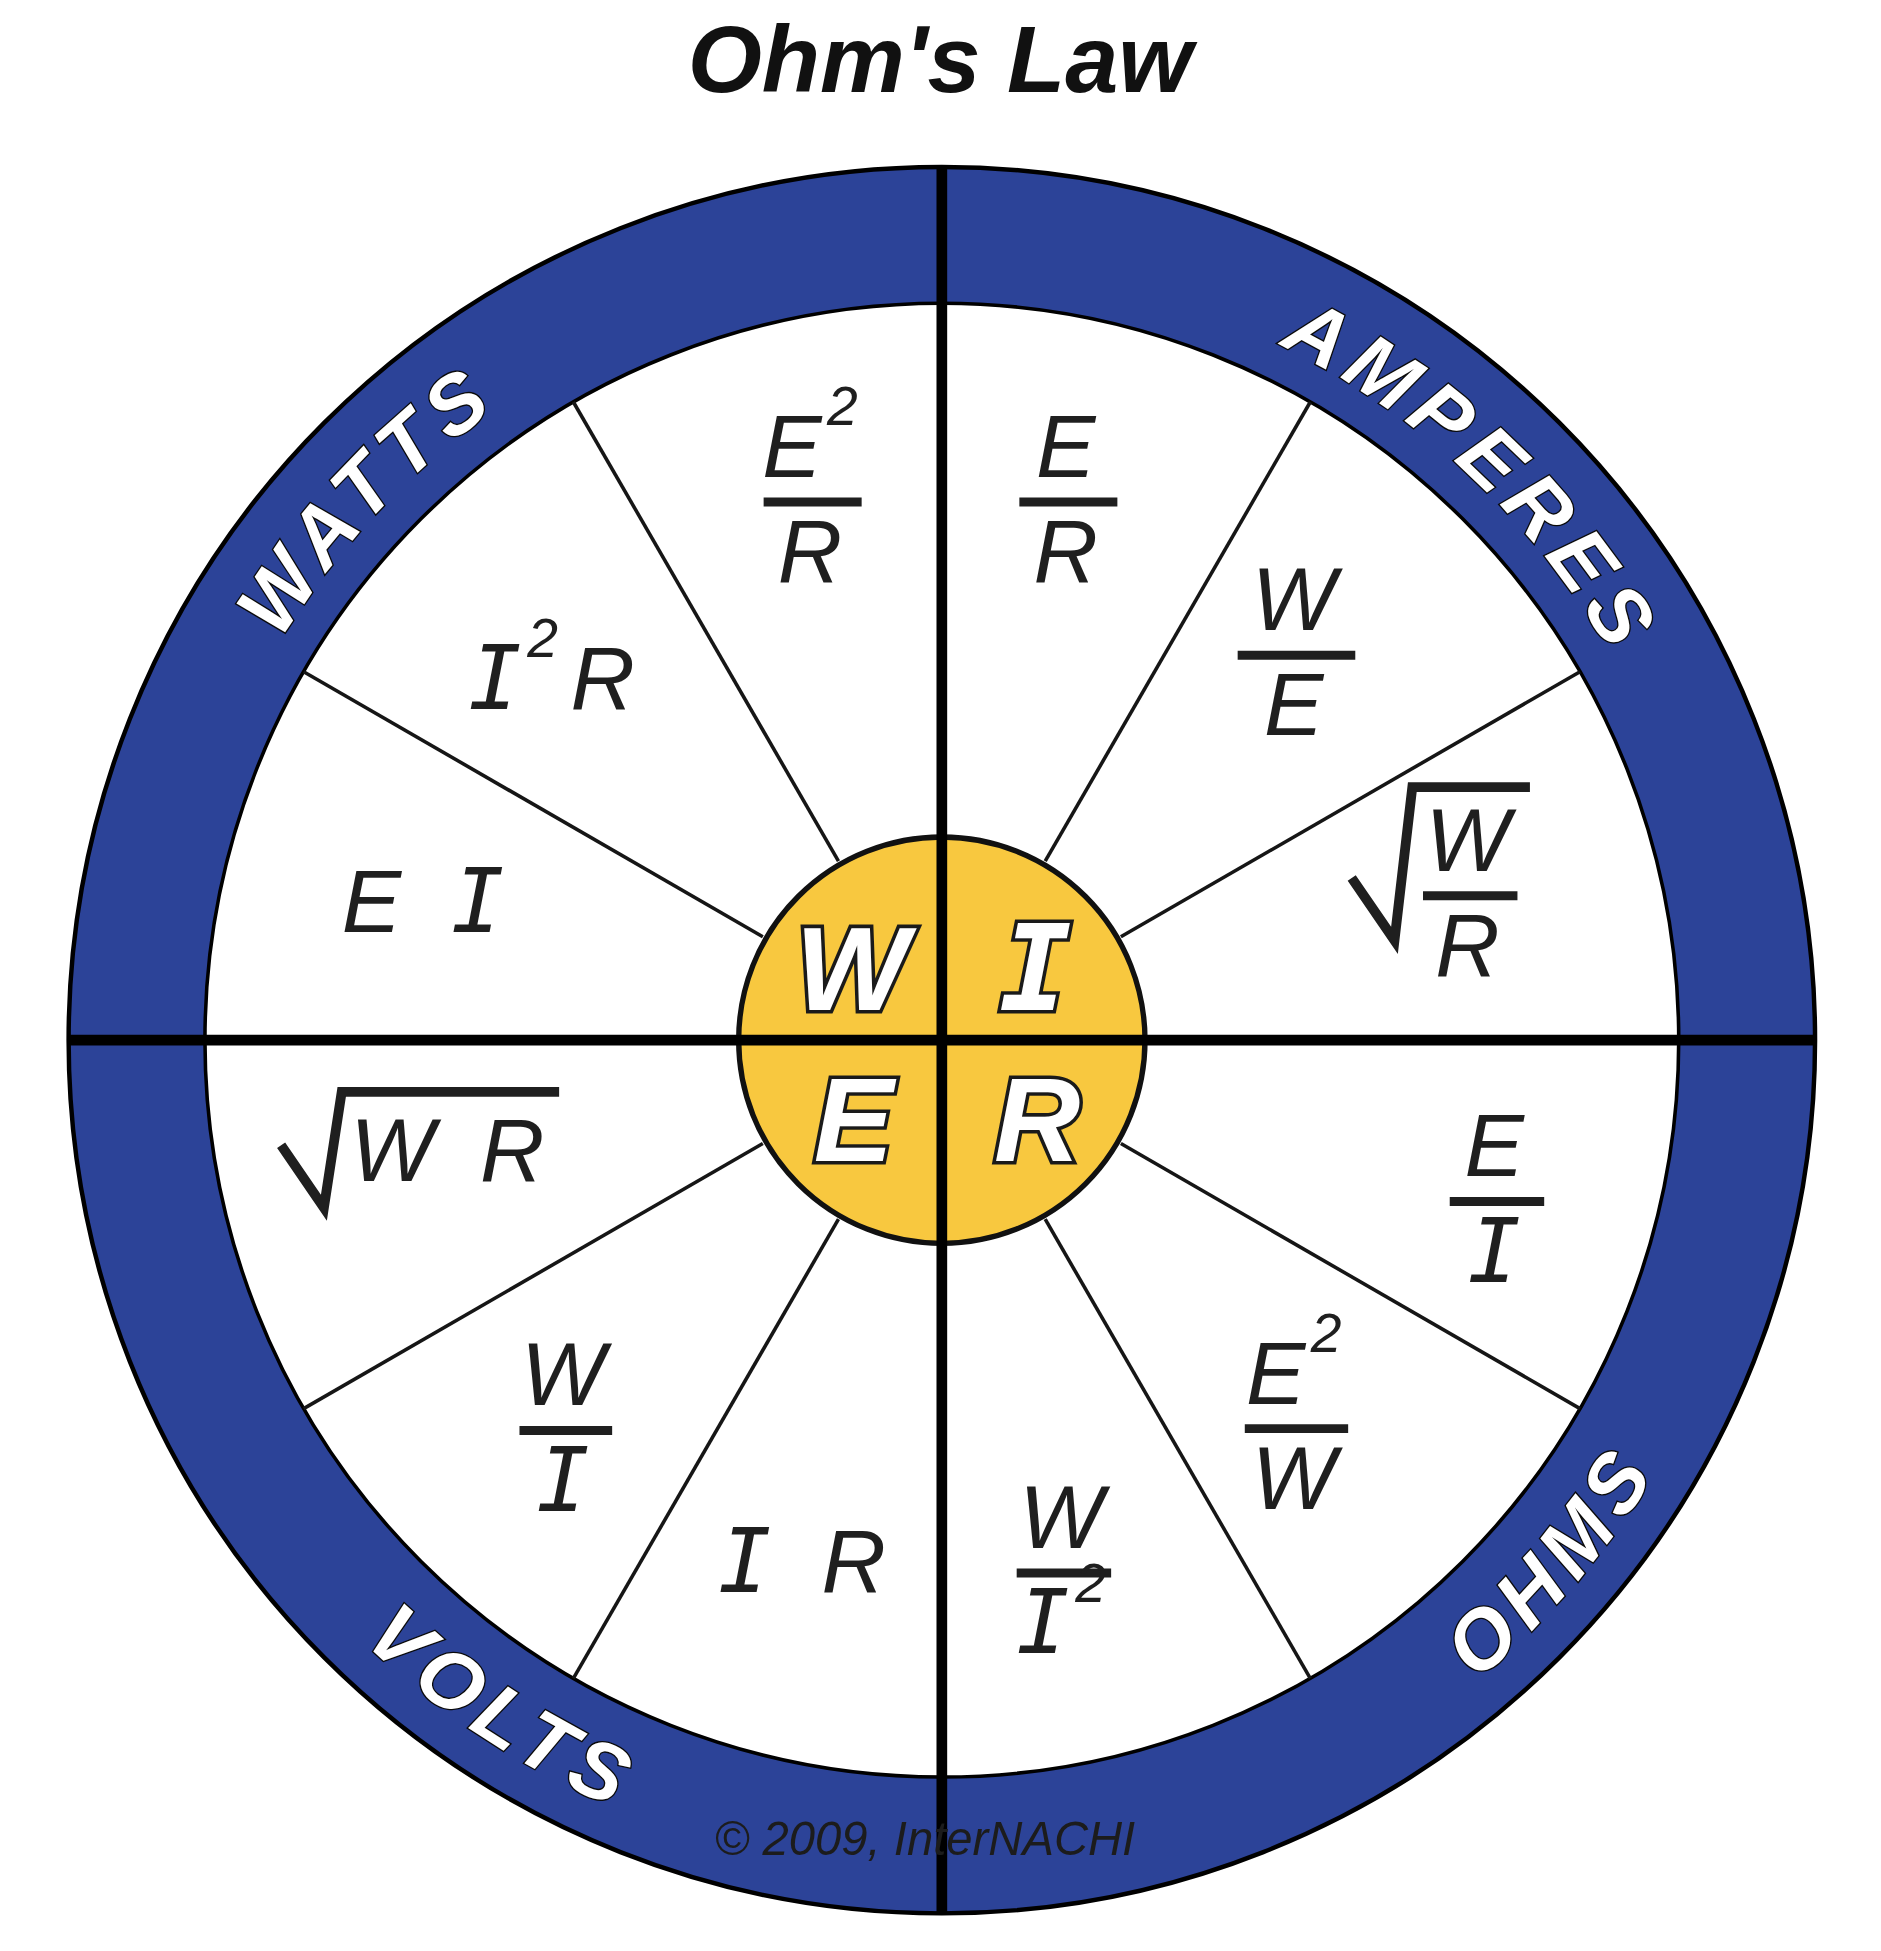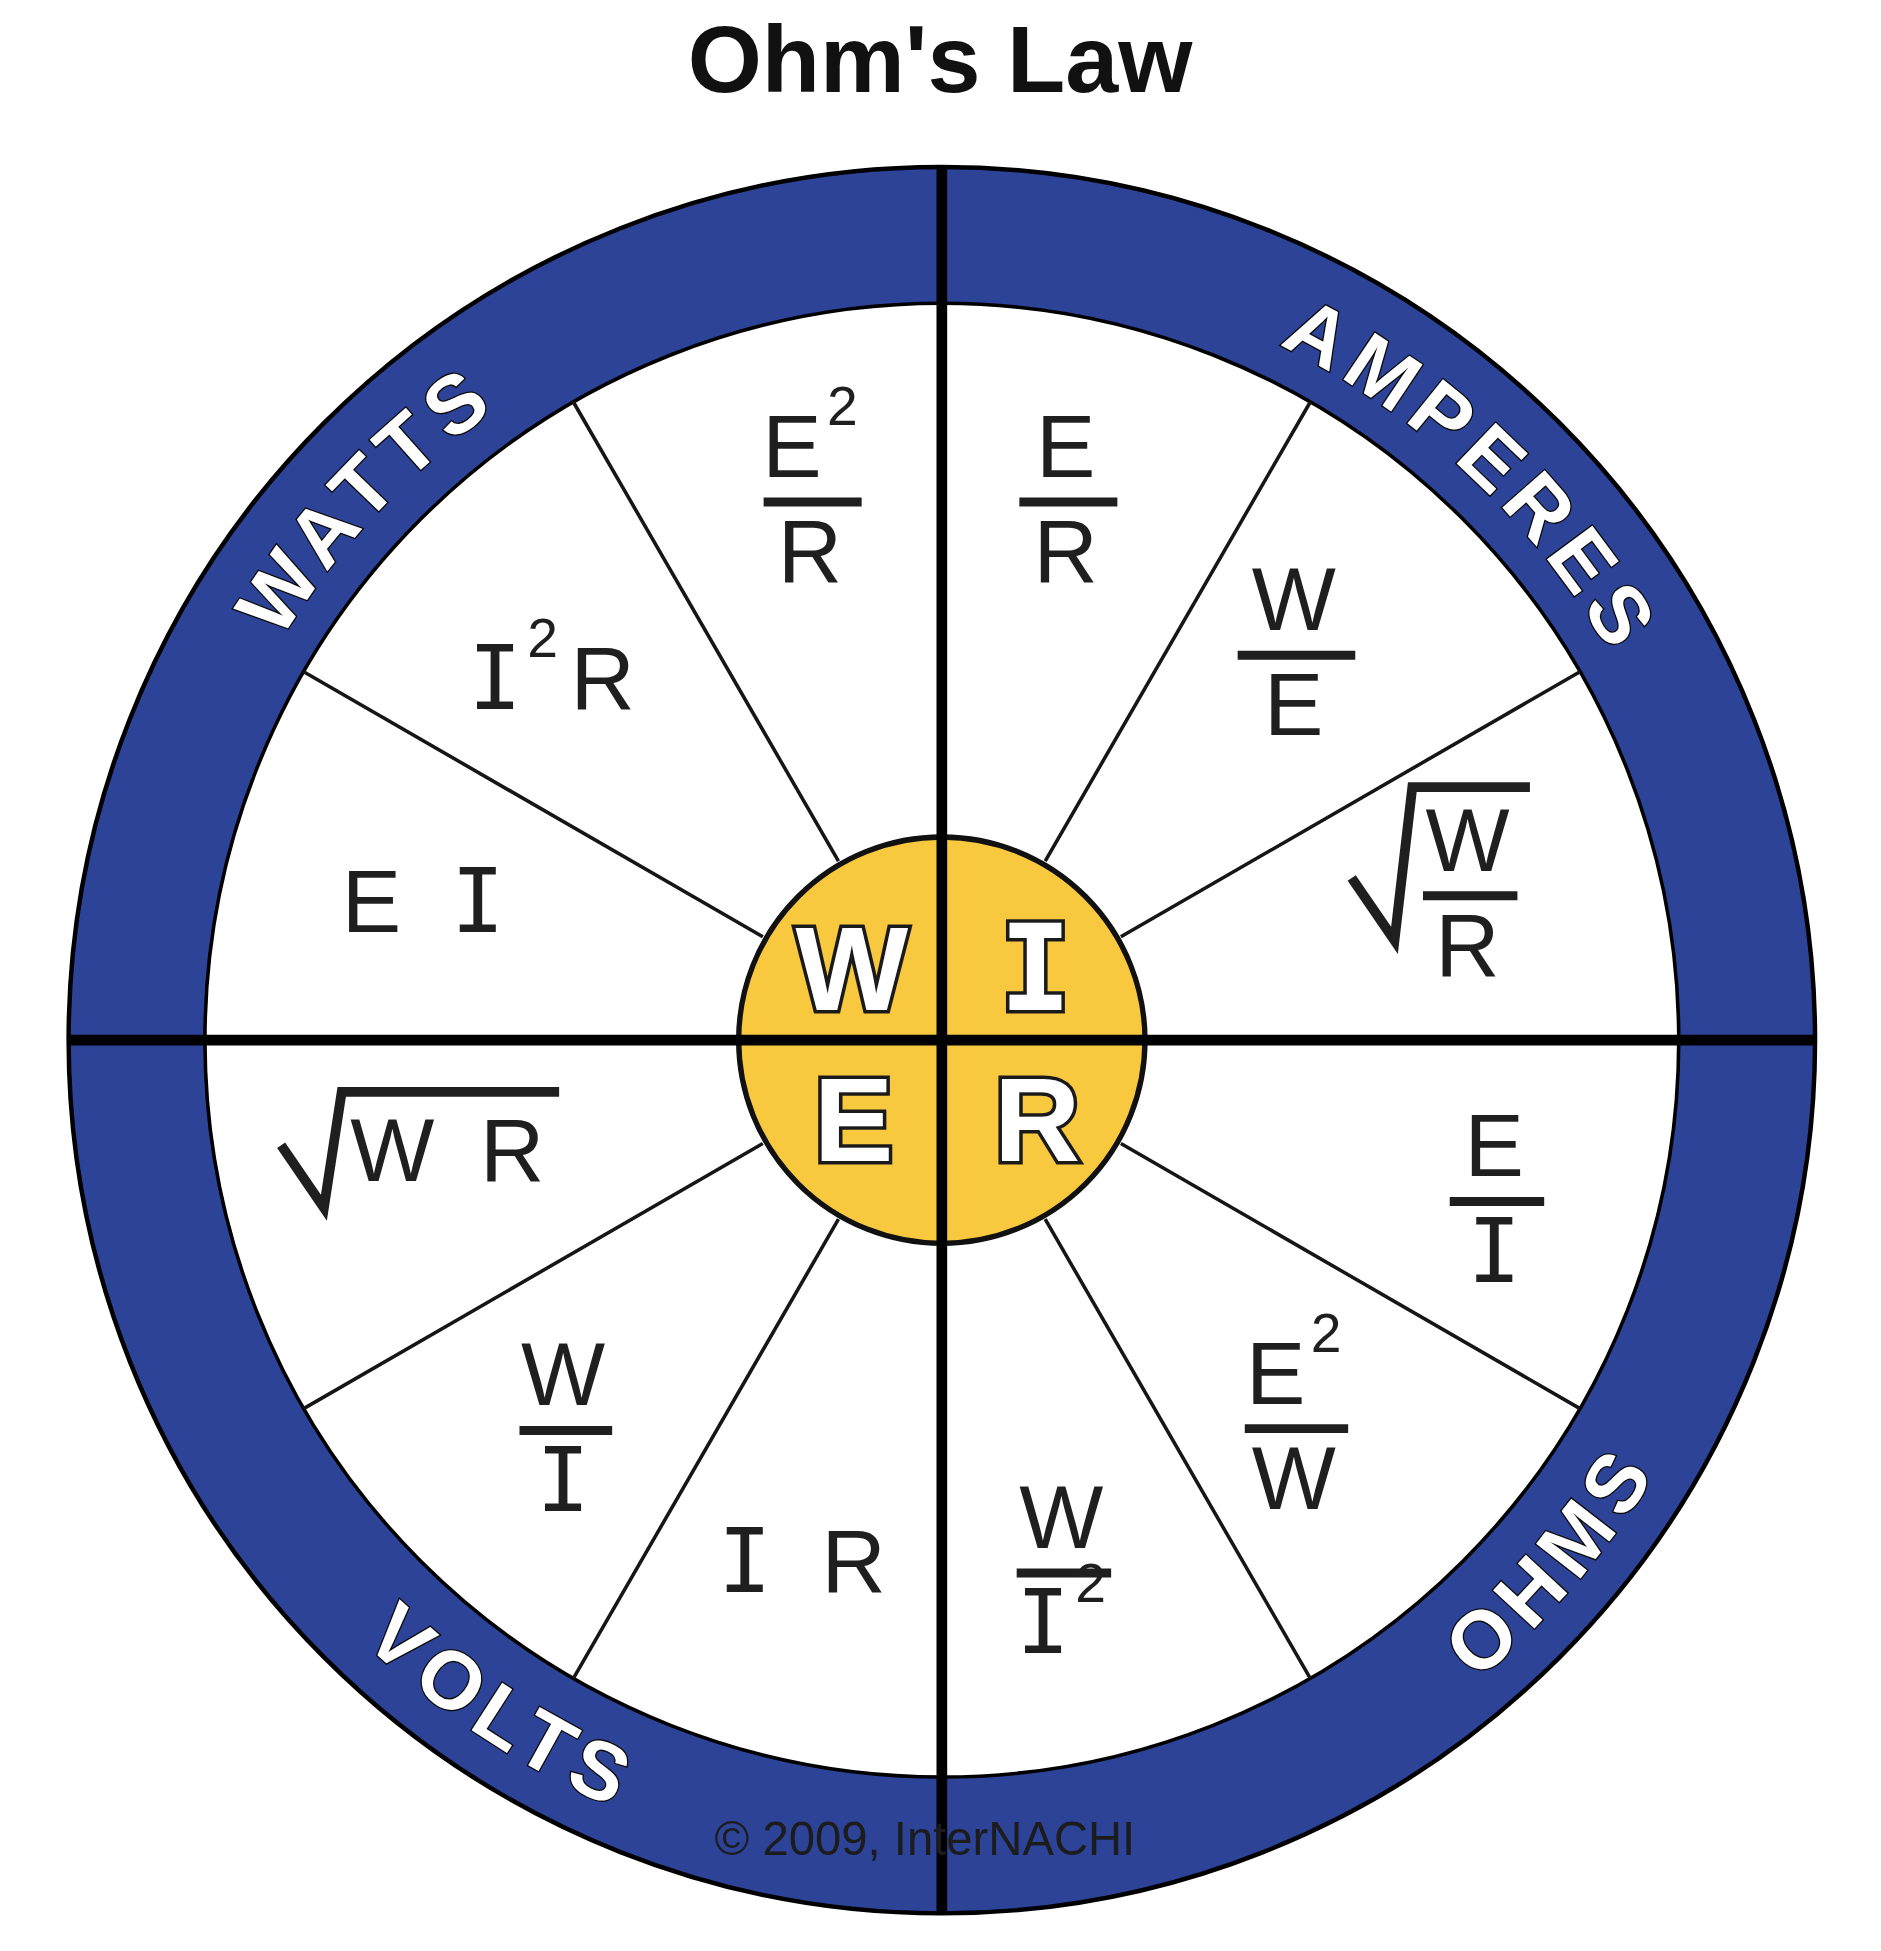--- a/index.html
+++ b/index.html
@@ -1,16 +1,16 @@
 <!DOCTYPE html>
 <html style="font-size:14.3px"><head>
 <meta charset="utf-8">
 <style>
   html,body{margin:0;padding:0;background:#ffffff;}
-  .stage{width:1881px;height:1952px;position:relative;}
+  .stage{width:1881px;height:1952px;position:relative;font-style:italic;}
   svg{display:block;}
   .t-title{font-family:"Liberation Sans",sans-serif;font-weight:600;font-size:107px;fill:#111111;}
   .t-ring{font-family:"Liberation Sans",sans-serif;font-weight:bold;font-size:92px;fill:#ffffff;
           stroke:#0a0a0a;stroke-width:3px;paint-order:stroke;letter-spacing:10px;}
   .t-formula{font-family:"Liberation Sans",sans-serif;font-weight:400;font-size:100px;fill:#1f1f1f;letter-spacing:6px;}
   .t-center{font-family:"Liberation Sans",sans-serif;font-weight:bold;font-size:134px;fill:#ffffff;
             stroke:#1a1a1a;stroke-width:8px;paint-order:stroke;}
   .t-copy{font-family:"Liberation Sans",sans-serif;font-weight:400;font-size:53px;fill:#1c1c1c;}
   .glyph-i{font-family:"DejaVu Sans Mono",monospace;}
 </style>

